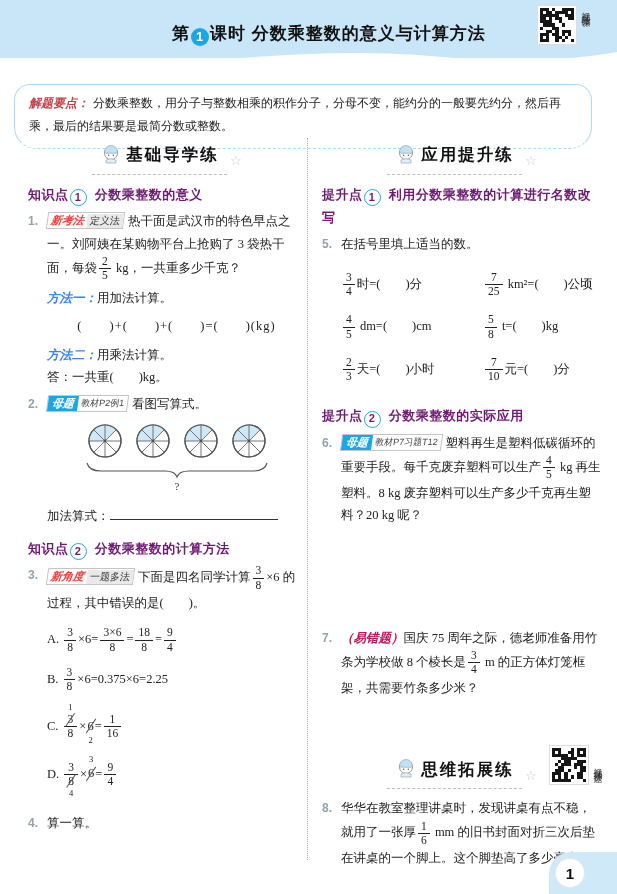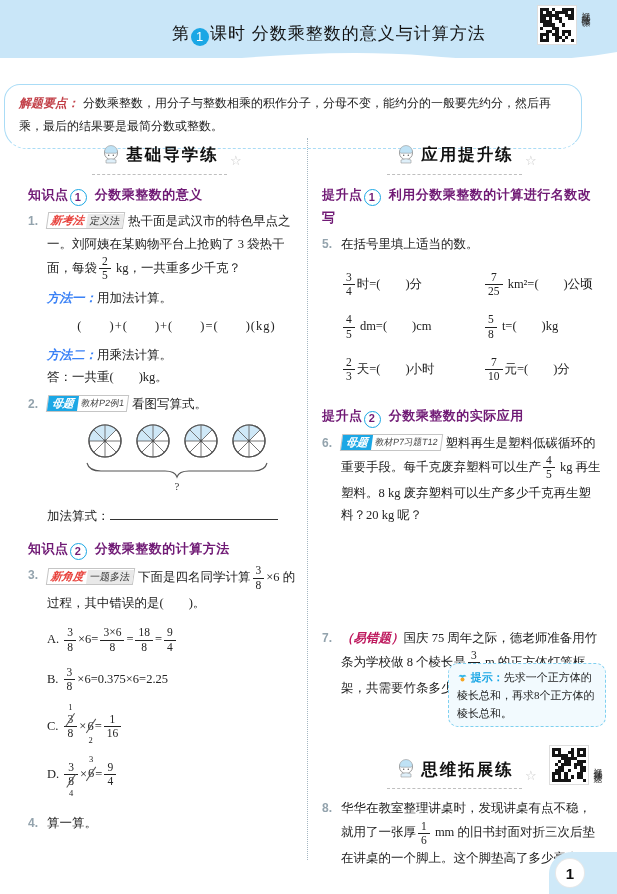--- a/index.html
+++ b/index.html
@@ -7,33 +7,33 @@
         font-family:"Liberation Serif",serif;color:#222;}
   
   .band{position:absolute;top:0;left:0;width:617px;height:58px;background:#c9e6f8;}
   .wave{position:absolute;top:40px;left:0;width:617px;height:46px;}
   .unit-badge{position:absolute;top:5px;left:30px;width:134px;height:62px;background:#7ec9f0;
       border-radius:12px;text-align:center;color:#fff;font-family:"Liberation Sans",sans-serif;}
   .unit-badge .l1{font-size:21px;font-weight:bold;letter-spacing:2px;margin-top:4px;text-shadow:0 1px 0 #5db2e2;}
   .unit-badge .l2{font-size:14px;font-weight:bold;letter-spacing:3px;margin-top:1px;}
   .unit-badge .bar{width:48px;height:2px;background:#eaf6ff;margin:4px auto 0;border-radius:2px;}
   .lesson{position:absolute;top:22px;left:172px;width:360px;font-family:"Liberation Sans",sans-serif;
-      font-size:17px;font-weight:normal;color:#111;letter-spacing:1px;white-space:nowrap;}
+      font-size:17px;font-weight:bold;color:#111;letter-spacing:1px;white-space:nowrap;}
   .lesson-num{display:inline-flex;align-items:center;justify-content:center;width:18px;height:18px;
       border-radius:50%;background:#1ba7e5;color:#fff;font-size:13px;vertical-align:-2px;margin:0 1px;}
   .qrbox{position:absolute;display:flex;gap:3px;}
   .qr{display:grid;grid-template-columns:repeat(11,1fr);grid-template-rows:repeat(11,1fr);
       width:40px;height:40px;background:#fff;padding:2px;box-sizing:border-box;border:1px solid #ddd;}
   .qr i{display:block;}
   .qr i.b{background:#151515;}
   .qrcap{writing-mode:vertical-rl;font-size:9px;letter-spacing:2px;color:#333;
       font-family:"Liberation Sans",sans-serif;line-height:1.1;}
   #qr-top{top:5px;left:537px;}
   
-  .keypoints{position:absolute;top:84px;left:4px;width:578px;box-sizing:border-box;
+  .keypoints{position:absolute;top:84px;left:14px;width:578px;box-sizing:border-box;
       border:1.5px solid #aadcf6;border-bottom:1.5px dashed #aadcf6;
       border-radius:16px 16px 22px 22px;padding:7px 14px 9px;font-size:12px;line-height:1.95;}
   .kp-label{color:#c24048;font-weight:bold;font-style:italic;margin-right:4px;}
   
   .divider{position:absolute;left:307px;top:138px;height:722px;border-left:1.5px dotted #a4b6c2;}
   .col{position:absolute;top:136px;font-size:12.5px;line-height:1.8;}
   #col-left{left:28px;width:278px;}
   #col-right{left:322px;width:280px;}
   
   .shead-wrap{text-align:center;margin:4px 0 8px;position:relative;}
@@ -479,27 +479,20 @@
     </div>
 
     <div class="q q7wrap">
       <div class="qnum">7.</div>
       <div class="qbody">
         <span class="paren-tag">（易错题）</span><span>国庆 75 周年之际，德老师准备用竹条为学校做 8 个棱长是<span class="frac">
               <span class="fn">3</span>
               <span class="fd">4</span>
             </span> m 的正方体灯笼框架，共需要竹条多少米？</span>
       </div>
-      <div class="hint">
-        <svg width="11" height="11" viewBox="0 0 11 11" style="vertical-align:-1px;">
-          <circle cx="5.5" cy="8.5" r="2" fill="#f5a623"></circle>
-          <path d="M5.5 7 Q3 5 1.5 5.8 Q2.5 2.8 5.5 4.2 Q8.5 2.8 9.5 5.8 Q8 5 5.5 7" fill="#35b8e8"></path>
-        </svg>
-        <span class="hint-label">提示：</span><span>先求一个正方体的棱长总和，再求8个正方体的棱长总和。</span>
-      </div>
       <div style="height:118px;"></div>
     </div>
 
     <div class="shead-wrap sec2">
       <span class="shead">
         <svg width="22" height="20" viewBox="0 0 22 20">
           <circle cx="11" cy="8" r="6.5" fill="#fff" stroke="#999"></circle>
           <path d="M4.5 7 A6.5 6.5 0 0 1 17.5 7 L16 8.2 L6 8.2 Z" fill="#bfe2f5" stroke="#999" stroke-width="0.6"></path>
           <circle cx="8.7" cy="10.3" r="0.7" fill="#555"></circle>
             <circle cx="13.3" cy="10.3" r="0.7" fill="#555"></circle>

